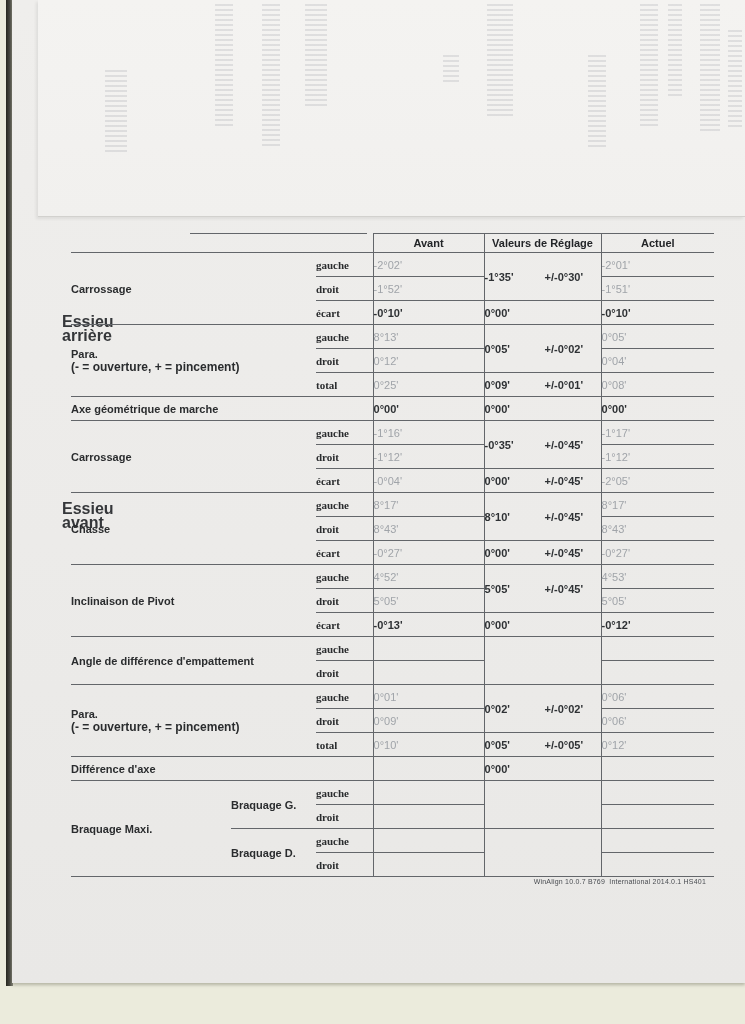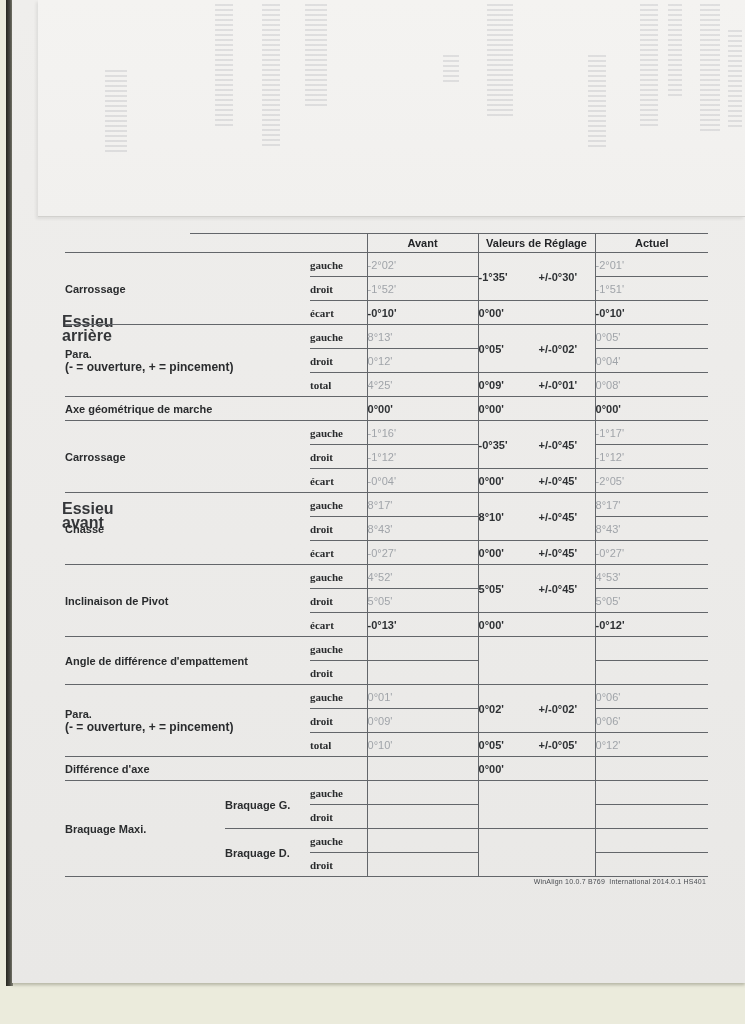--- a/index.html
+++ b/index.html
@@ -20,21 +20,21 @@
     position:absolute;left:26px;top:0;width:707px;height:216px;
     background:linear-gradient(180deg,#f4f3f1,#f1f0ee);
     border-bottom:1px solid #d2d1ce;
     box-shadow:-2px 2px 3px rgba(0,0,0,.07);
   }
   .bleed{position:absolute;background:repeating-linear-gradient(180deg,rgba(118,122,136,.17) 0 2px,transparent 2px 5px);filter:blur(.7px);}
 
   
   :root{--ln:#63666a;--gray:#a0a4a9;--blk:#2e3134;}
   table.align{
-    position:absolute;left:53px;top:233px;width:643px;
+    position:absolute;left:59px;top:233px;width:643px;
     border-collapse:collapse;table-layout:fixed;
   }
   table.align td{padding:0;vertical-align:middle;font-size:11px;overflow:visible;}
   tr.rh{height:19px;}
   tr.dr{height:24px;}
   .rh td{border-bottom:1px solid var(--ln);}
   .hv{font-weight:700;font-size:12px;color:#232528;text-align:center;}
   .bt{border-top:1px solid var(--ln);}
   .bl{border-left:1px solid var(--ln);}
   .bb{border-bottom:1px solid var(--ln);}
@@ -134,21 +134,21 @@
       </td>
       <td class="val gray bl bb">0°05'</td>
     </tr>
     <tr class="dr">
       <td class="sub bb">droit</td>
       <td class="val gray bl bb">0°12'</td>
       <td class="val gray bl bb">0°04'</td>
     </tr>
     <tr class="dr">
       <td class="sub bb">total</td>
-      <td class="val gray bl bb">4°25'</td>
+      <td class="val gray bl bb">0°25'</td>
       <td class="reg bl bb">
         <span class="rv">0°09'</span><span class="rt">+/-0°01'</span>
       </td>
       <td class="val gray bl bb">0°08'</td>
     </tr>
 
     <tr class="dr">
       <td class="lab bb" colspan="3">Axe géométrique de marche</td>
       <td class="val bold bl bb">0°00'</td>
       <td class="reg bl bb">

